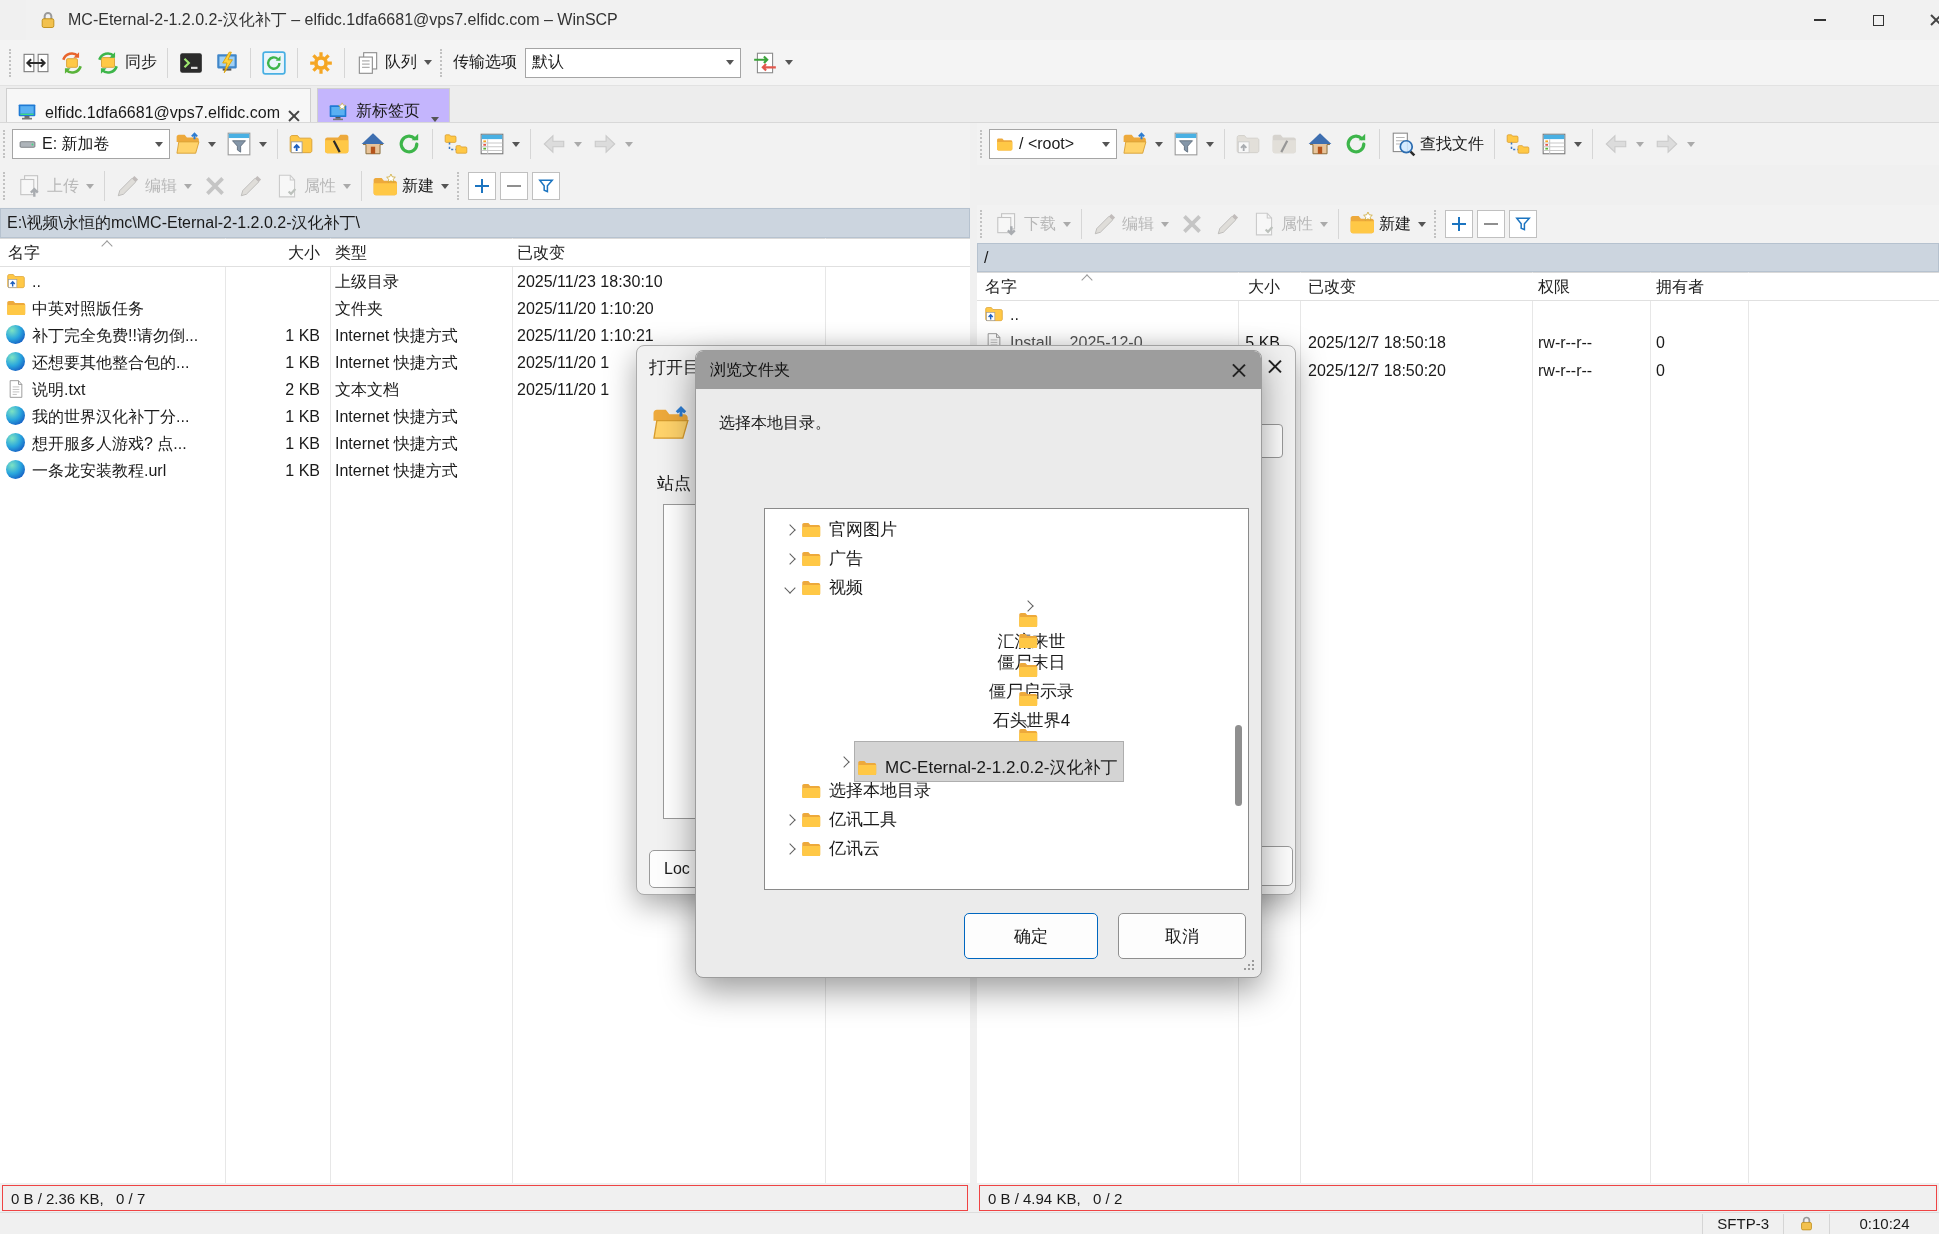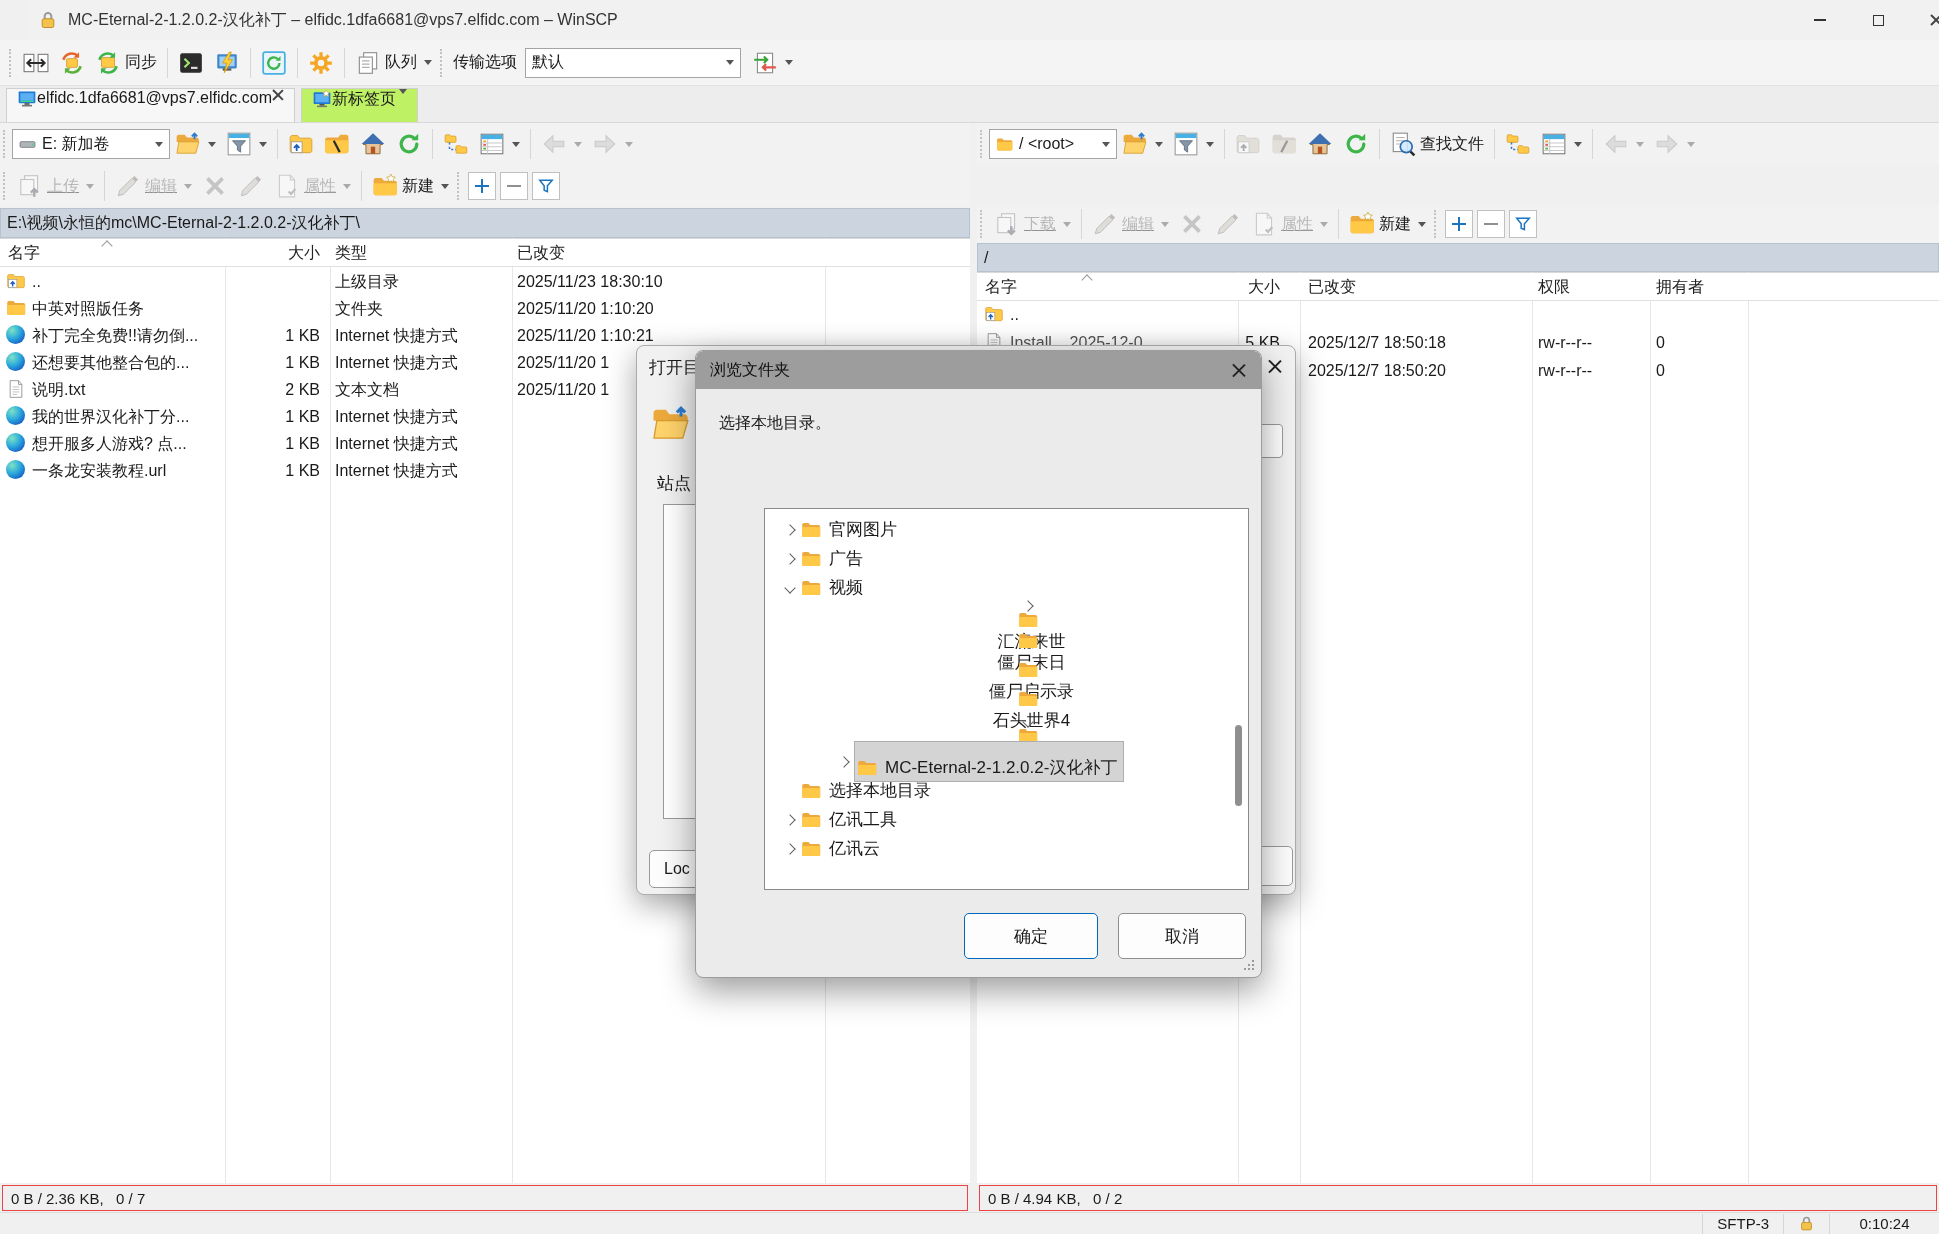--- a/index.html
+++ b/index.html
@@ -8,36 +8,36 @@
     font-family:"Liberation Sans","DejaVu Sans",sans-serif;color:#1a1a1a;}
   .abs{position:absolute;}
   .flex{display:flex;align-items:center;}
   .ic{width:26px;height:26px;display:block;flex:none;}
   .ic20{width:20px;height:20px;display:block;flex:none;}
   .ic16{width:17px;height:17px;display:block;flex:none;}
   .caret{width:0;height:0;border-left:4px solid transparent;border-right:4px solid transparent;border-top:5px solid #555;flex:none;margin-left:3px;}
   .sep{width:1px;height:30px;background:#d6d6d6;margin:0 5px;flex:none;}
   .grip{width:3px;height:28px;border-left:2px dotted #c2c2c2;margin:0 6px 0 3px;flex:none;}
   .tbtn{display:flex;align-items:center;gap:4px;padding:0 5px;height:34px;border-radius:3px;flex:none;}
-  .dis{opacity:.45;filter:grayscale(.9);text-decoration:underline;}
+  .dis{opacity:.45;filter:grayscale(.9);}
   .dis .lbl{color:#707070;}
   .lbl{font-size:16px;white-space:nowrap;}
   .combo{display:flex;align-items:center;gap:6px;background:#fff;border:1px solid #a5a5a5;height:30px;padding:0 6px;flex:none;}
   .sq{width:28px;height:28px;border:1px solid #c0c0c0;background:#fff;display:flex;align-items:center;justify-content:center;flex:none;margin:0 2px;}
   
   #titlebar{left:0;top:0;width:1939px;height:40px;background:#f1f1f1;display:flex;align-items:center;margin-left:26px;}
   #title-text{font-size:16px;color:#333;margin-left:10px;white-space:nowrap;}
   .wctl{width:58px;height:40px;display:flex;align-items:center;justify-content:center;}
   
   .toolbar{display:flex;align-items:center;background:#f4f4f4;}
   #toolbar-top{left:0;top:40px;width:1939px;height:46px;border-bottom:1px solid #e2e2e2;padding-left:6px;}
   
   #tabbar{left:0;top:86px;width:1939px;height:37px;background:#ededed;border-bottom:1px solid #d8d8d8;display:flex;align-items:flex-end;padding-left:6px;}
-  .tab{display:flex;align-items:flex-start;height:34px;padding:0 10px;border:1px solid #cfcfcf;border-bottom:none;background:#f7f7f7;flex:none;}
-  .tab.inactive{background:#bef264;}
+  .tab{display:flex;align-items:flex-end;gap:8px;height:34px;padding:0 10px;border:1px solid #cfcfcf;border-bottom:none;background:#f7f7f7;flex:none;}
+  .tab.inactive{background:#c4b5fd;}
   .xglyph{position:relative;width:12px;height:12px;flex:none;}
   .xglyph::before,.xglyph::after{content:"";position:absolute;left:5px;top:-1px;width:1.8px;height:14px;background:#444;}
   .xglyph::before{transform:rotate(45deg);}
   .xglyph::after{transform:rotate(-45deg);}
   
   .ptb{position:absolute;display:flex;align-items:center;background:#f2f2f2;}
   
   .pathbar{position:absolute;background:#ccd5df;border:1px solid #b6c2cf;font-size:16px;display:flex;align-items:center;padding-left:6px;white-space:pre;}
   
   .listbg{position:absolute;background:#fff;border-top:1px solid #d9d9d9;}

